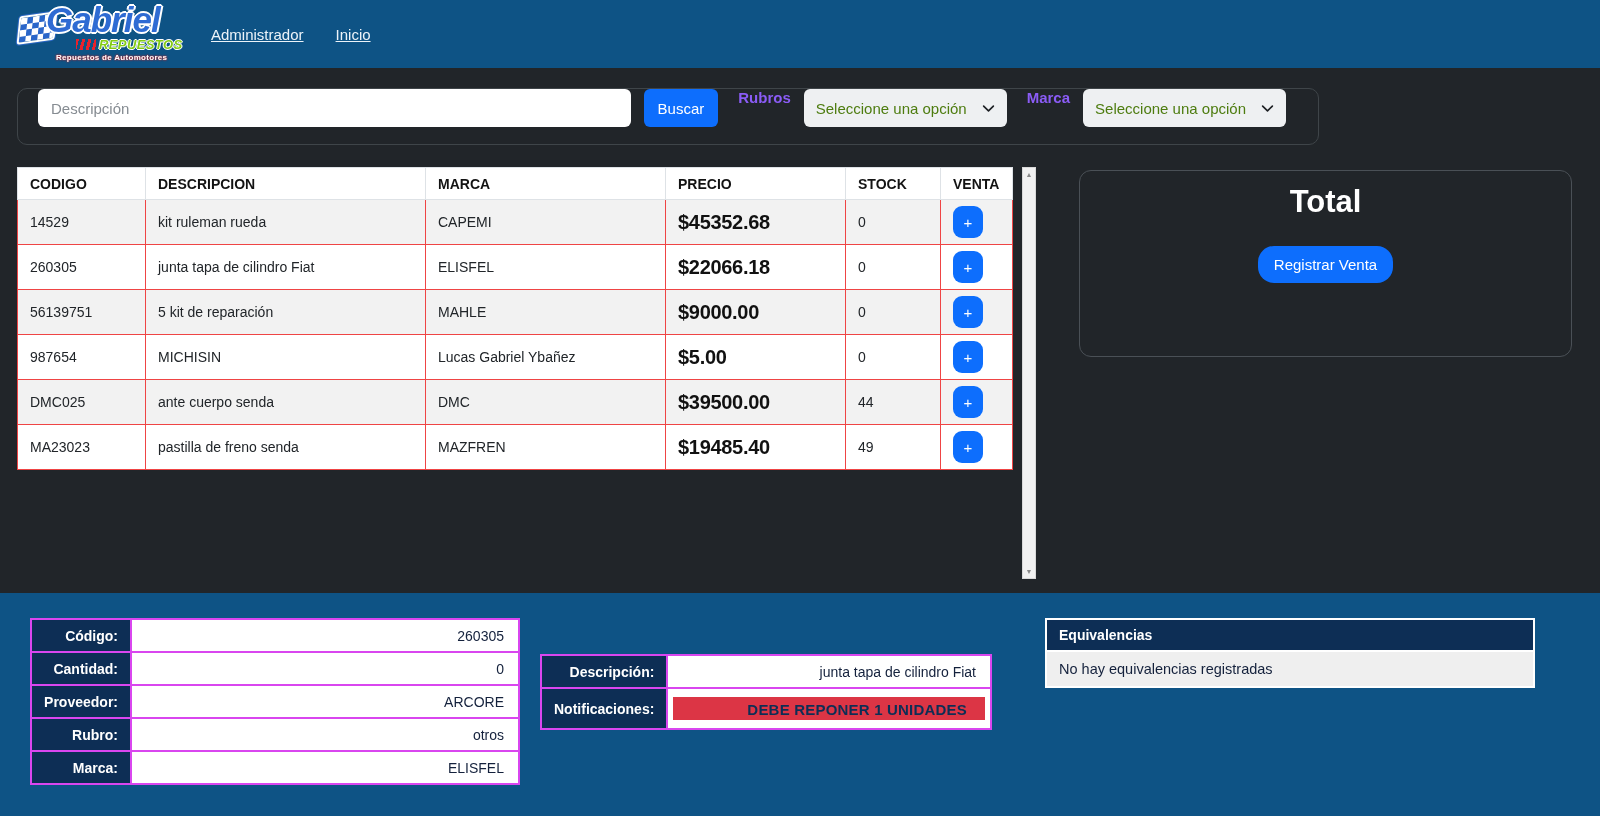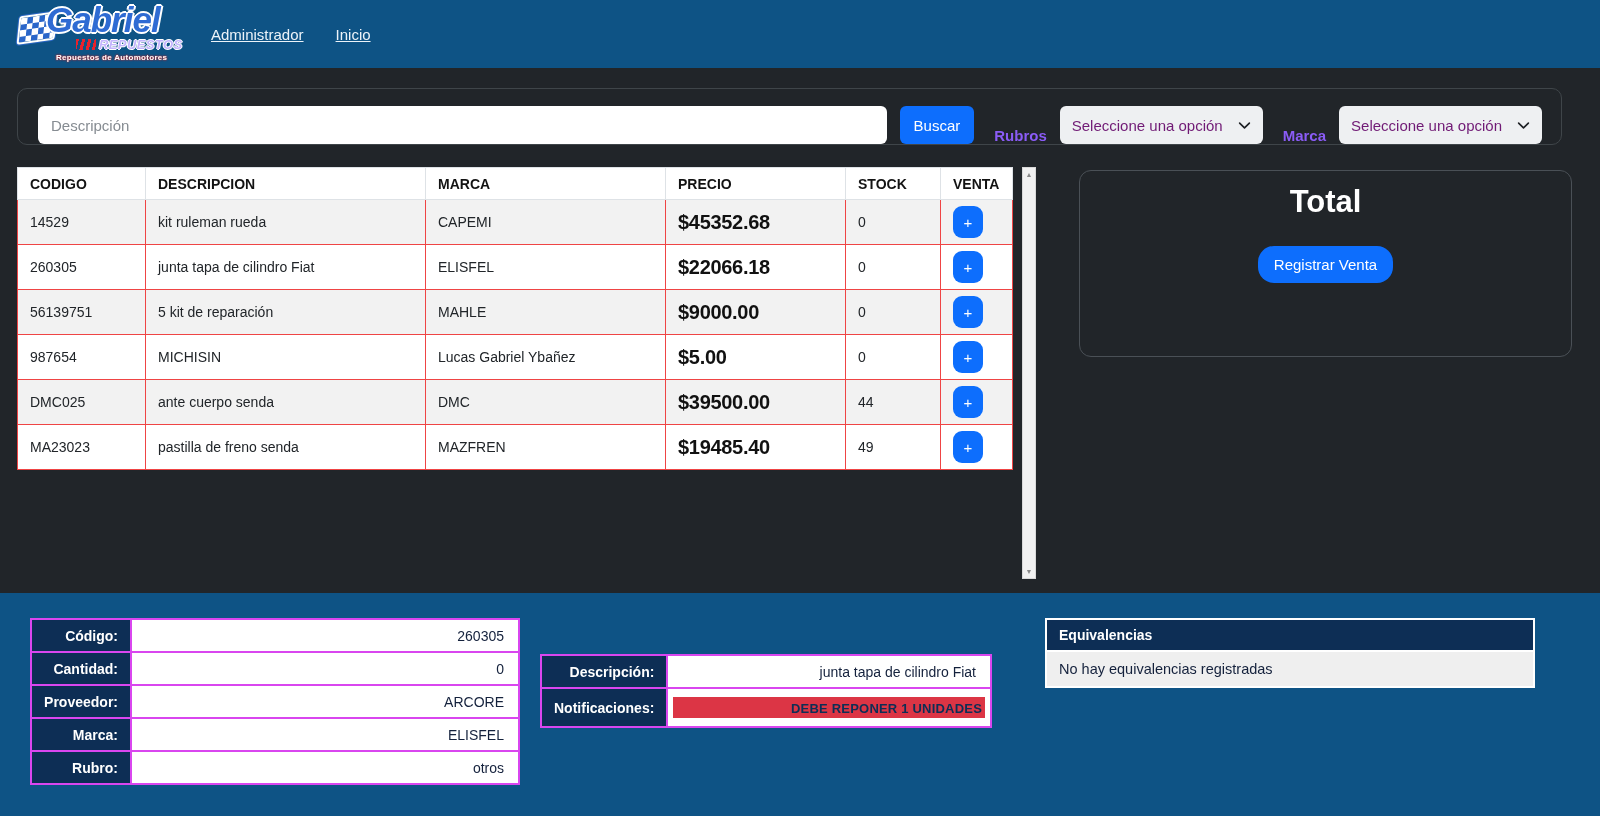--- a/index.html
+++ b/index.html
@@ -17,43 +17,43 @@
     background-image:conic-gradient(#2a66c9 25%, #fff 0 50%, #2a66c9 0 75%, #fff 0);
     background-size:12px 12px; border:2px solid #fff; border-radius:3px;
     transform:skewY(-8deg) skewX(-6deg); box-shadow:0 0 0 1px #2a66c9; }
   .logo-script { position:absolute; left:30px; top:-2px; font-style:italic; font-weight:700;
     font-size:35px; color:#2e6bd3; letter-spacing:-1px;
     text-shadow:-2px 0 0 #fff, 2px 0 0 #fff, 0 -2px 0 #fff, 0 2px 0 #fff,
       -1px -1px 0 #fff, 1px 1px 0 #fff, -1px 1px 0 #fff, 1px -1px 0 #fff; }
   .logo-sub { position:absolute; left:60px; top:35px; display:flex; align-items:center; gap:3px; }
   .stripes { display:inline-block; width:20px; height:11px;
     background:repeating-linear-gradient(105deg,#e8222d 0 3px,transparent 3px 6px); }
-  .logo-sub-text { font-size:13px; font-weight:800; font-style:italic; color:#c4b5fd;
+  .logo-sub-text { font-size:13px; font-weight:800; font-style:italic; color:#84cc16;
     letter-spacing:.4px;
     text-shadow:-1px 0 0 #fff, 1px 0 0 #fff, 0 -1px 0 #fff, 0 1px 0 #fff; }
   .logo-tagline { position:absolute; left:40px; top:51px; font-size:8px; font-weight:700;
     color:#fff; letter-spacing:.3px; text-shadow:0 0 2px #c0272d, 0 0 2px #c0272d; }
   .nav-links { display:flex; gap:32px; margin-left:25px; }
   .nav-link { color:#ecf3f9; font-size:15px; font-weight:500; text-decoration:underline;
     cursor:pointer; }
 
   
   .main { position:absolute; top:68px; left:0; width:1600px; height:525px; background:#212529; }
 
-  .search-card { position:absolute; top:20px; left:17px; width:1545px; height:57px;
-    border:1px solid #3F4549; border-radius:10px; display:flex; align-items:flex-end;
-    padding:0 19px 0 20px; gap:13px; }
+  .search-card { position:absolute; top:20px; left:17px; width:1302px; height:57px;
+    border:1px solid #3F4549; border-radius:10px; display:flex; align-items:flex-start;
+    padding:0 32px 0 20px; gap:13px; }
   .search-input { flex:1; height:38px; border:none; border-radius:6px; padding:0 13px;
     font-size:15px; font-family:inherit; color:#212529; background:#fff; }
   .search-input::placeholder { color:#868c92; }
   .btn-buscar { background:#0D6EFD; color:#fff; border:none; border-radius:6px;
     height:38px; padding:0 14px; font-size:15px; font-family:inherit; cursor:pointer; }
   .filter-label { color:#8b5cf6; font-weight:700; font-size:15px; margin-left:7px; }
   .select { background:#EEF0F2; border-radius:6px; height:38px; padding:0 12px;
-    display:flex; align-items:center; gap:15px; font-size:15px; color:#701a75;
+    display:flex; align-items:center; gap:15px; font-size:15px; color:#4d7c0f;
     cursor:pointer; }
   .chevron { width:13px; height:13px; display:inline-block; }
 
   
   .content { position:absolute; top:99px; left:17px; display:flex; align-items:flex-start; }
   .table-wrap { width:995px; background:#fff; }
   table.products { width:100%; border-collapse:collapse; table-layout:fixed; }
   .products th { font-size:14px; font-weight:700; color:#131313; text-align:left;
     padding:7px 12px; border:1px solid #dee2e6; height:32px; }
   .products td { font-size:14px; color:#212529; padding:6px 12px; height:45px;
@@ -85,22 +85,22 @@
   .info .lbl { background:#0D2E55; color:#fff; font-weight:700; padding:6px 12px;
     white-space:nowrap; }
   .info .val { background:#fff; color:#14213c; padding:6px 14px; }
   .panel-left { position:absolute; left:30px; top:25px; }
   .panel-left .info { width:490px; }
   .panel-left .lbl { width:100px; }
   .panel-mid { position:absolute; left:540px; top:25px; }
   .panel-mid .info { width:452px;margin-top:36px; }
   .panel-mid .lbl { width:112px; }
   .notif-cell { padding:8px 5px !important; }
-  .notif-bar { background:#DC3545; color:#0D2E55; font-weight:700; font-size:13px;
-    padding:4px 3px 2px; letter-spacing:.2px; }
+  .notif-bar { background:#DC3545; color:#0D2E55; font-weight:700; font-size:15px;
+    padding:4px 18px 2px; letter-spacing:.2px; }
   .panel-right { position:absolute; left:1045px; top:25px; width:490px;
     border:2px solid #fff; }
   .equiv-header { background:#0D2E55; color:#fff; font-weight:700; font-size:14px;
     padding:7px 12px; border-bottom:2px solid #fff; }
   .equiv-body { background:#EFEFEF; color:#14213c; font-size:14.5px; padding:9px 12px; }
 </style>
 </head>
 <body>
 
 <div class="navbar">
@@ -249,26 +249,26 @@
       </tr>
       <tr>
         <td class="lbl">Cantidad:</td>
         <td class="val">0</td>
       </tr>
       <tr>
         <td class="lbl">Proveedor:</td>
         <td class="val">ARCORE</td>
       </tr>
       <tr>
+        <td class="lbl">Rubro:</td>
+        <td class="val">otros</td>
+      </tr>
+      <tr>
         <td class="lbl">Marca:</td>
         <td class="val">ELISFEL</td>
-      </tr>
-      <tr>
-        <td class="lbl">Rubro:</td>
-        <td class="val">otros</td>
       </tr>
     </tbody>
       </table>
   </div>
 
   <div class="panel-mid">
     <table class="info">
       <tbody>
           <tr>
         <td class="lbl">Descripción:</td>

